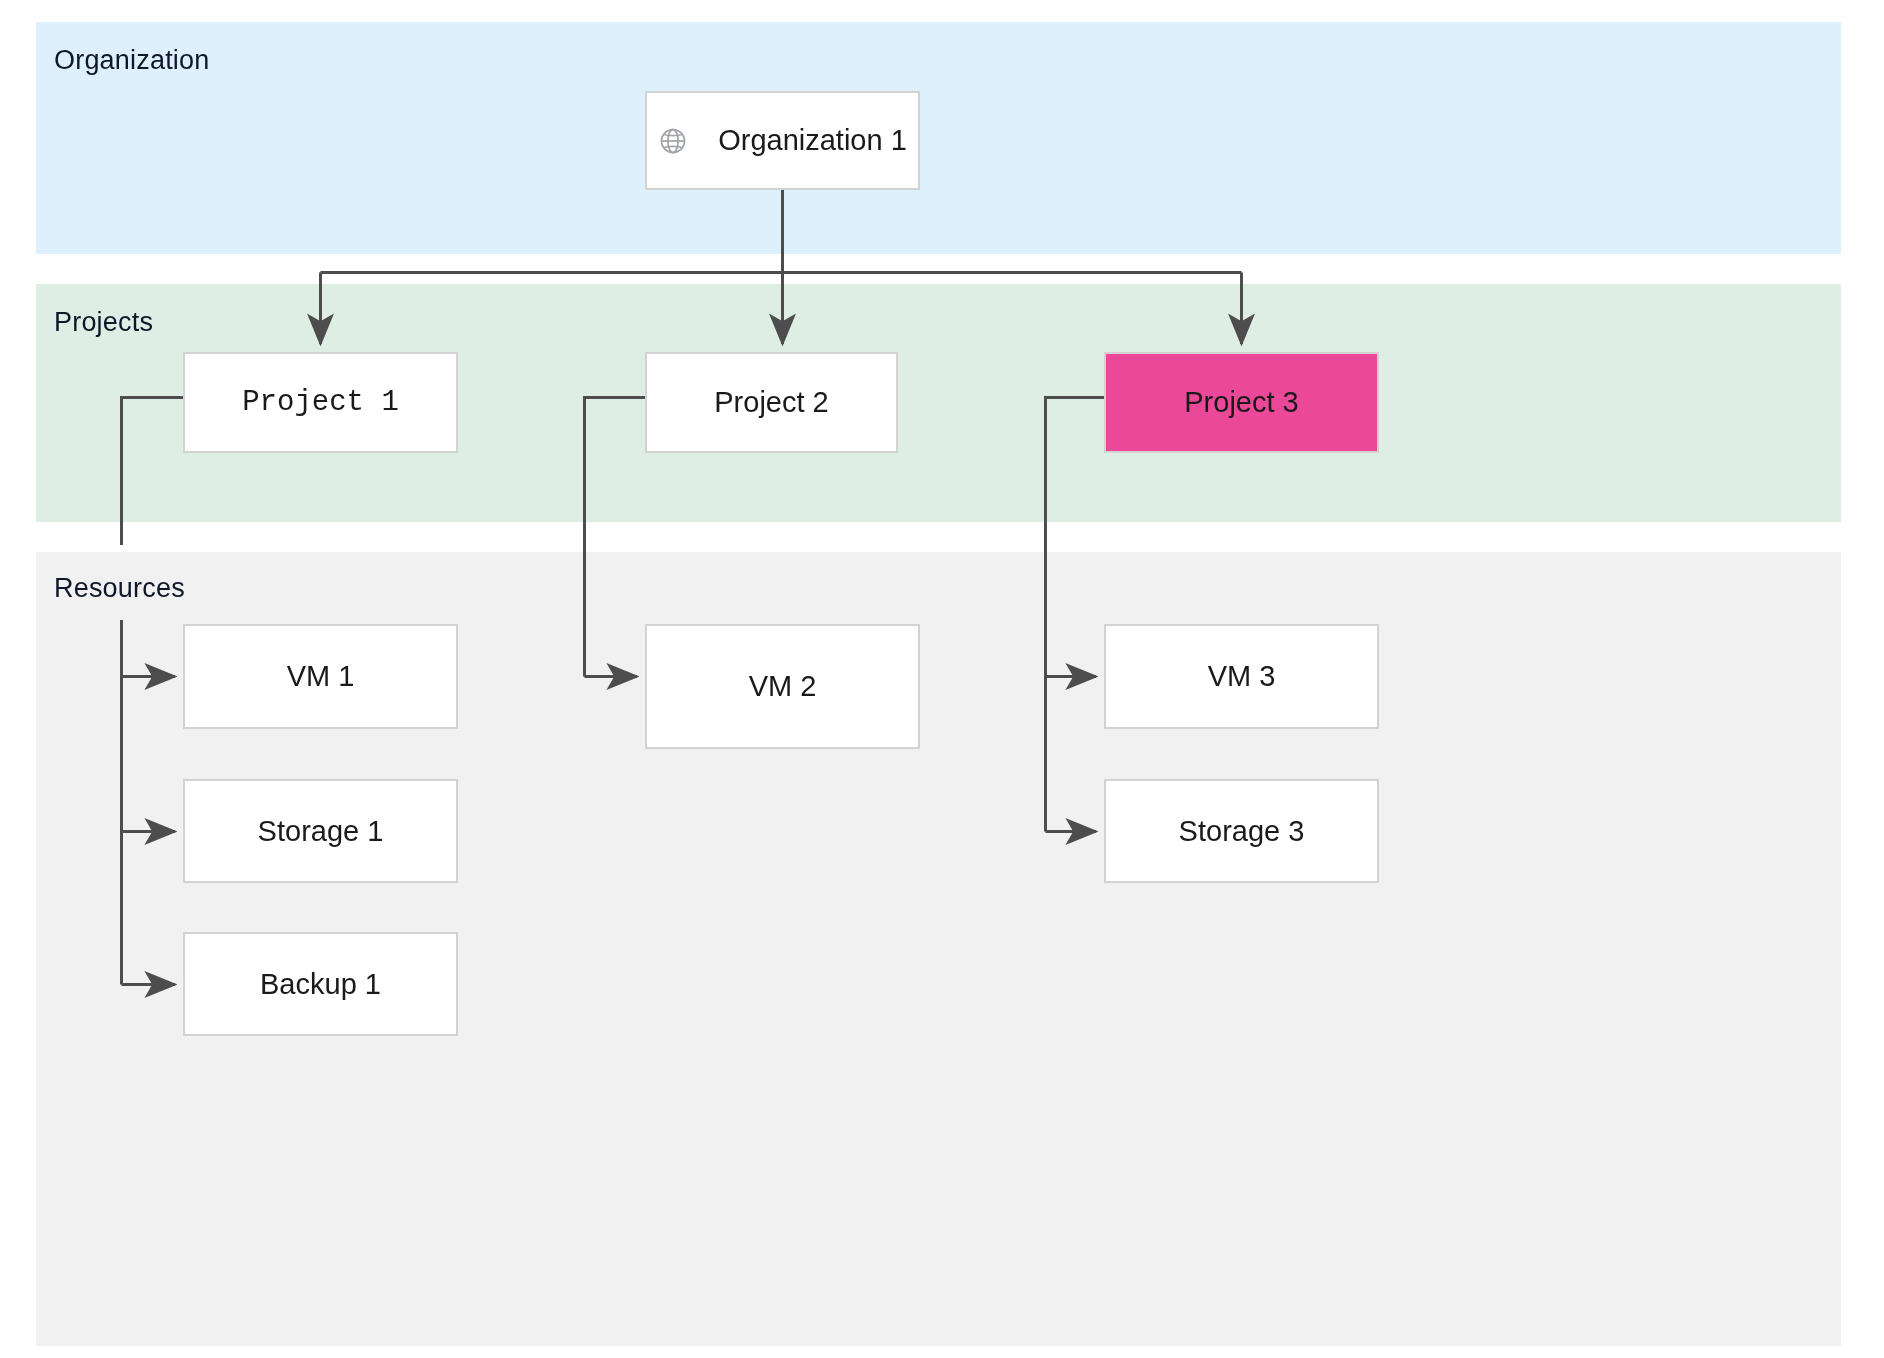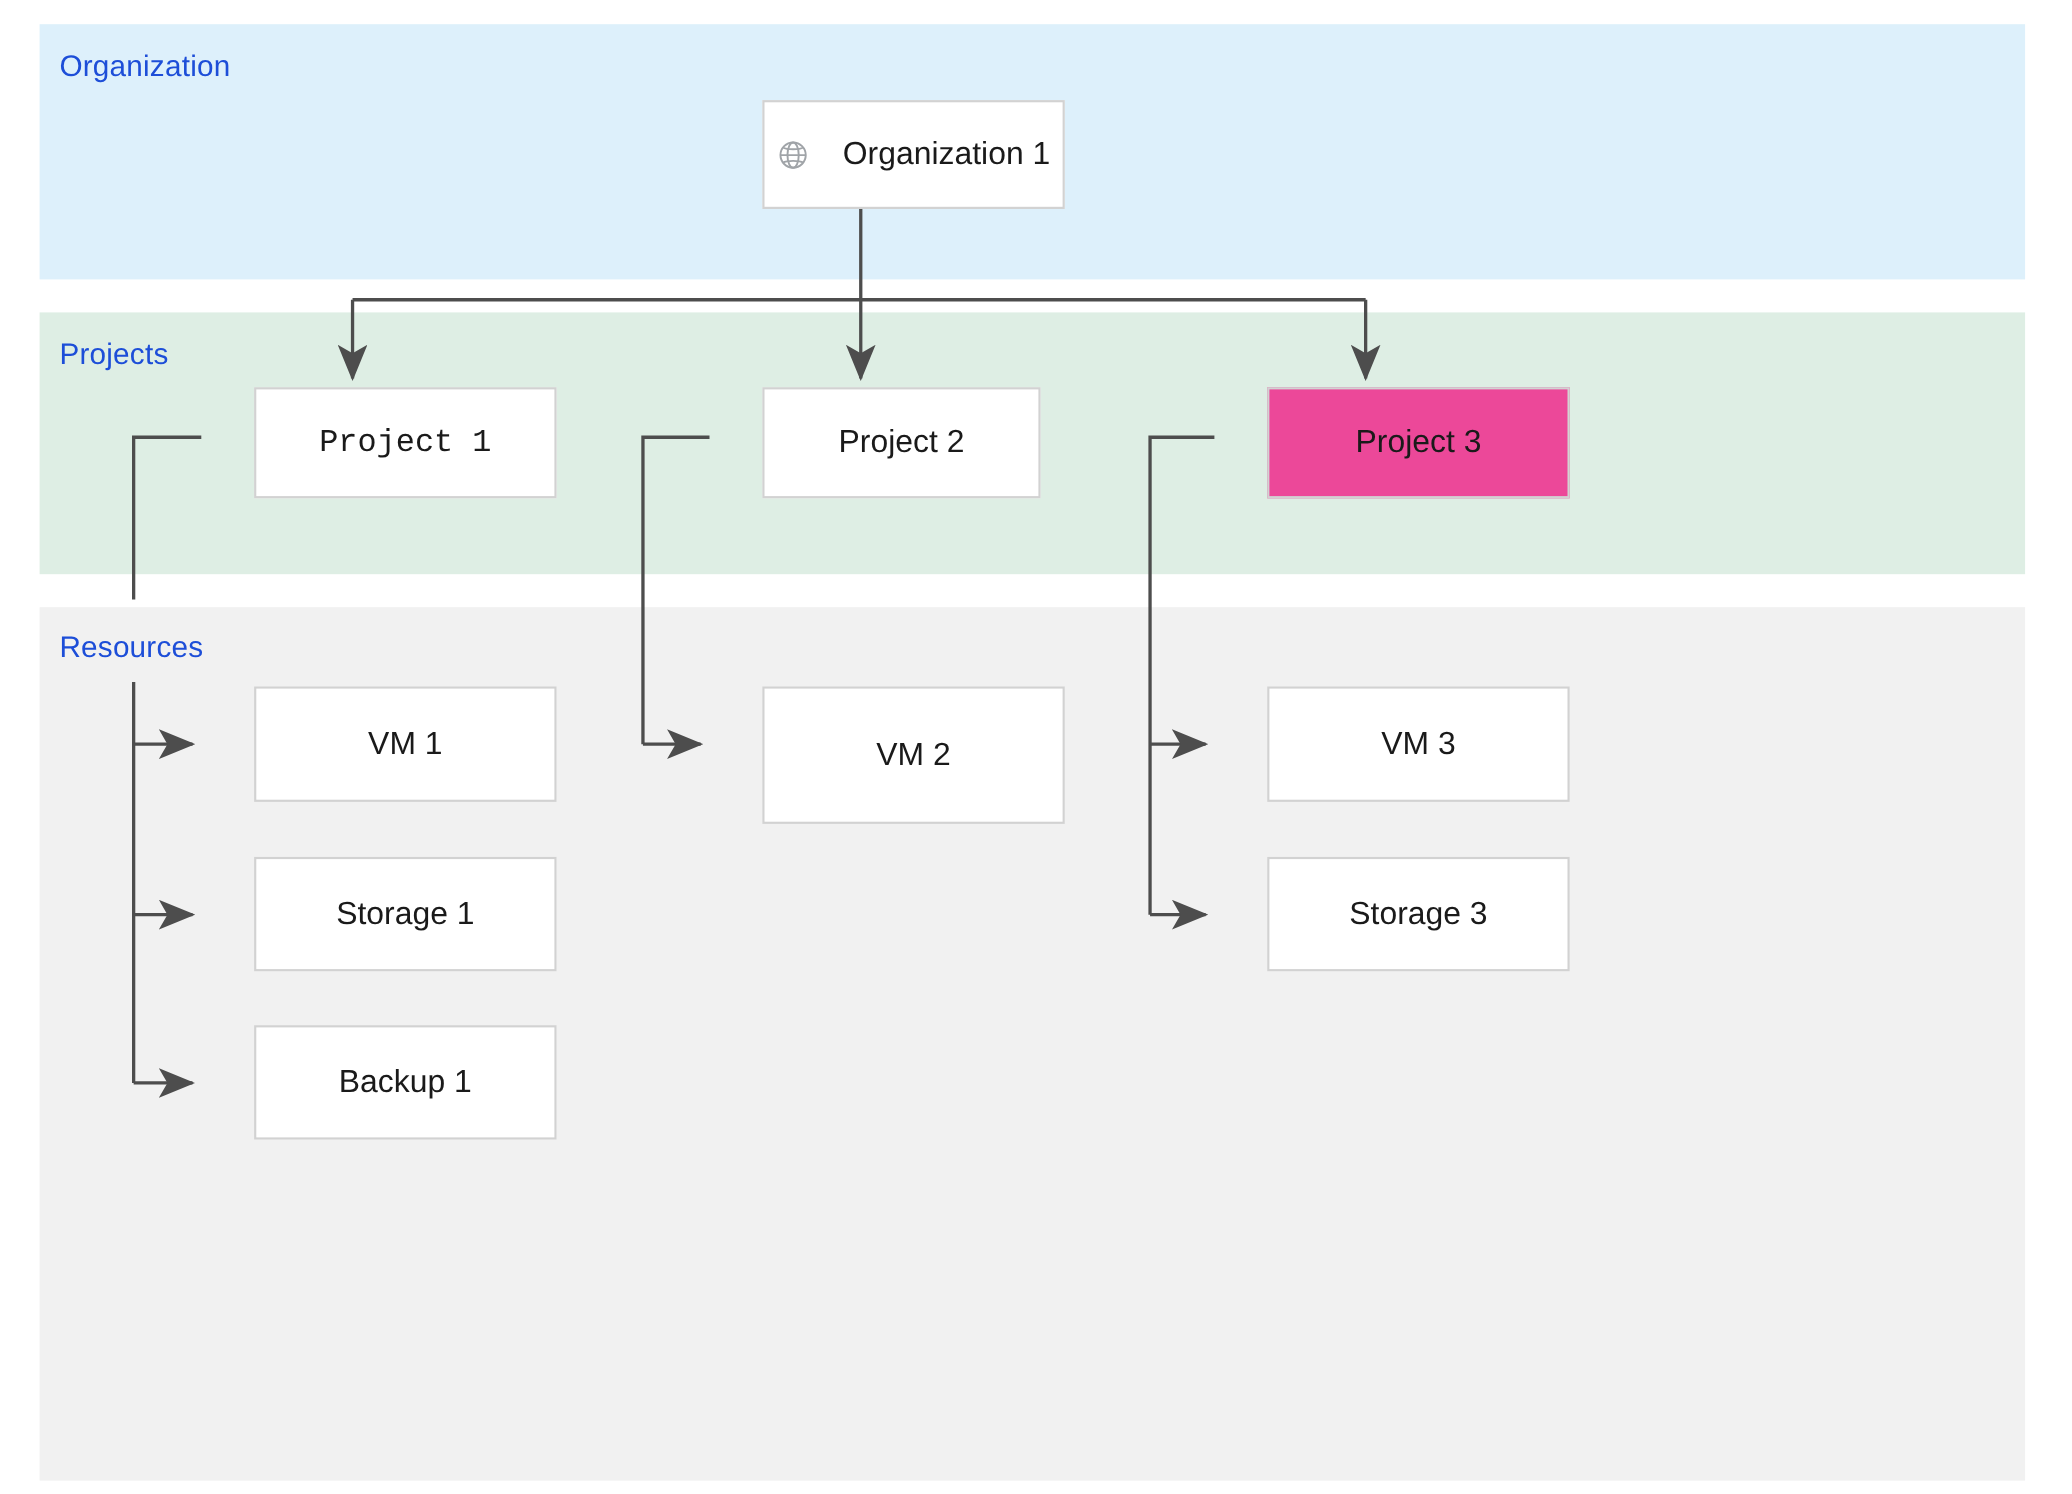--- a/index.html
+++ b/index.html
@@ -1,21 +1,21 @@
 <!DOCTYPE html>
 <html><head>
 <meta charset="utf-8">
 <style>
   html,body{margin:0;padding:0;background:#ffffff;}
   body{width:1884px;height:1358px;font-family:"Liberation Sans",sans-serif;overflow:hidden;}
   #canvas{position:relative;width:1884px;height:1358px;background:#ffffff;}
   .band{position:absolute;}
-  .band-label{position:absolute;font-size:27px;color:#1d4ed8;letter-spacing:.2px;white-space:nowrap;}
+  .band-label{position:absolute;font-size:27px;color:#0f172a;letter-spacing:.2px;white-space:nowrap;}
   .node{position:absolute;background:#ffffff;border:2px solid #d2d2d2;box-sizing:border-box;
-        display:flex;align-items:center;justify-content:center;gap:30px;margin-left:48px;}
+        display:flex;align-items:center;justify-content:center;gap:30px;}
   .node-label{font-size:29px;color:#1a1a1a;white-space:nowrap;}
   .globe{width:30px;height:30px;flex:0 0 30px;display:block;}
   #wires{position:absolute;left:0;top:0;width:1884px;height:1358px;pointer-events:none;}
 </style>
 </head>
 <body>
 
 <div id="canvas">
 
   <div class="band" id="band-0" style="left: 36px; top: 22px; width: 1805px; height: 232px; background: rgb(221, 240, 251);"></div>

